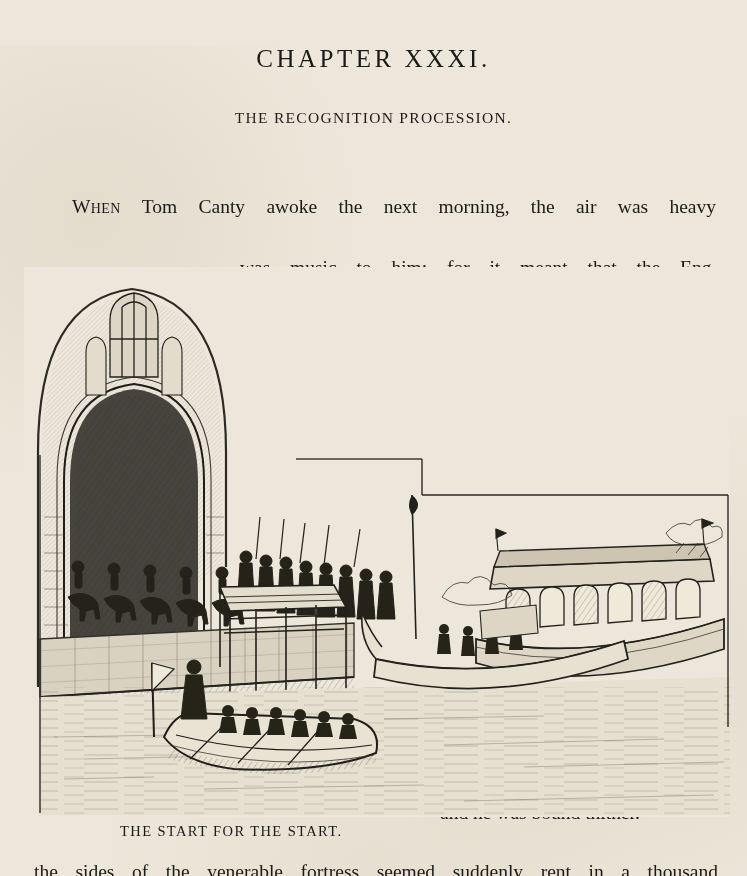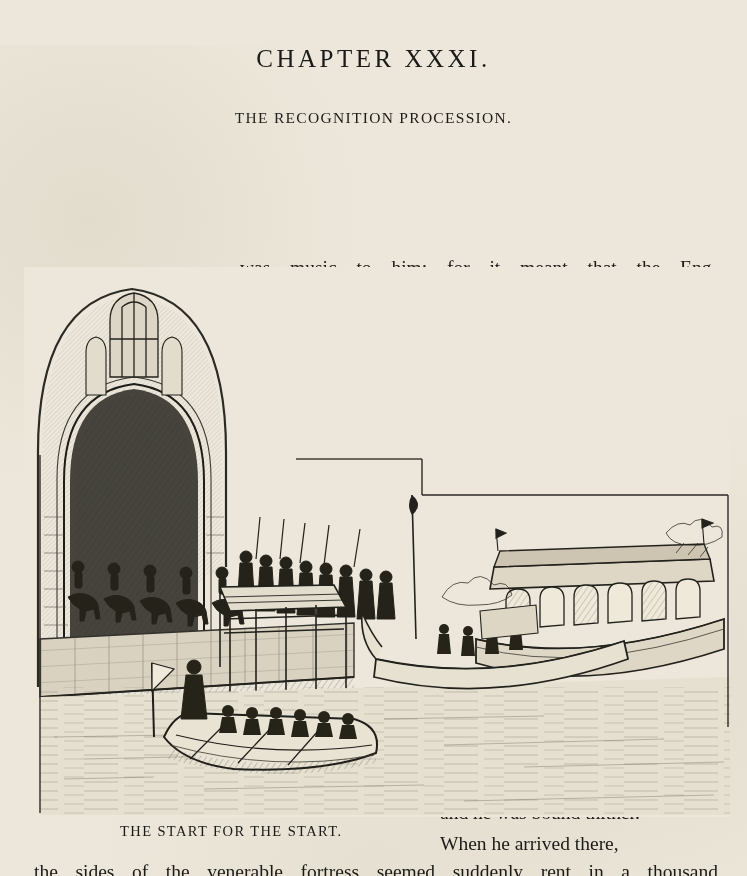--- a/index.html
+++ b/index.html
@@ -123,37 +123,40 @@
 <body>
 
 <div class="page">
 
   <div class="paper-grain"></div>
 
   <h1 class="chapter-title">CHAPTER XXXI.</h1>
   <h2 class="chapter-subtitle">THE RECOGNITION PROCESSION.</h2>
 
   <div class="body-text para-top">
+    <span class="l1">
+      <span class="indent-first"></span><span class="smallcaps">When</span>
+      <span>Tom Canty awoke the next morning, the air was heavy</span>
+    </span>
   </div>
 
   <div class="body-text para-right">
     <span class="ln">was music to him; for it meant that the Eng-</span>
     <span class="ln">lish world was out in its strength to give</span>
     <span class="ln ragged">loyal welcome to the great day.</span>
     <span class="ln">Presently Tom found himself once more</span>
     <span class="ln">the chief figure in a wonderful floating</span>
     <span class="ln">pageant on the Thames; for by ancient</span>
     <span class="ln ragged">custom the “recognition pro-</span>
   </div>
 
   <div class="body-text para-right2">
     <span class="ln">cession” through London</span>
     <span class="ln">must start from the Tower,</span>
     <span class="ln ragged">and he was bound thither.</span>
-    <span class="ln ragged">When he arrived there,</span>
   </div>
 
   <div class="body-text para-bottom">
     <span class="ln">the sides of the venerable fortress seemed suddenly rent in a thousand</span>
   </div>
 
   <div class="illustration">
     <svg width="706" height="550" viewBox="0 0 706 550" xmlns="http://www.w3.org/2000/svg">
       <defs>
         <pattern id="hatch" width="5" height="5" patternUnits="userSpaceOnUse" patternTransform="rotate(35)">

